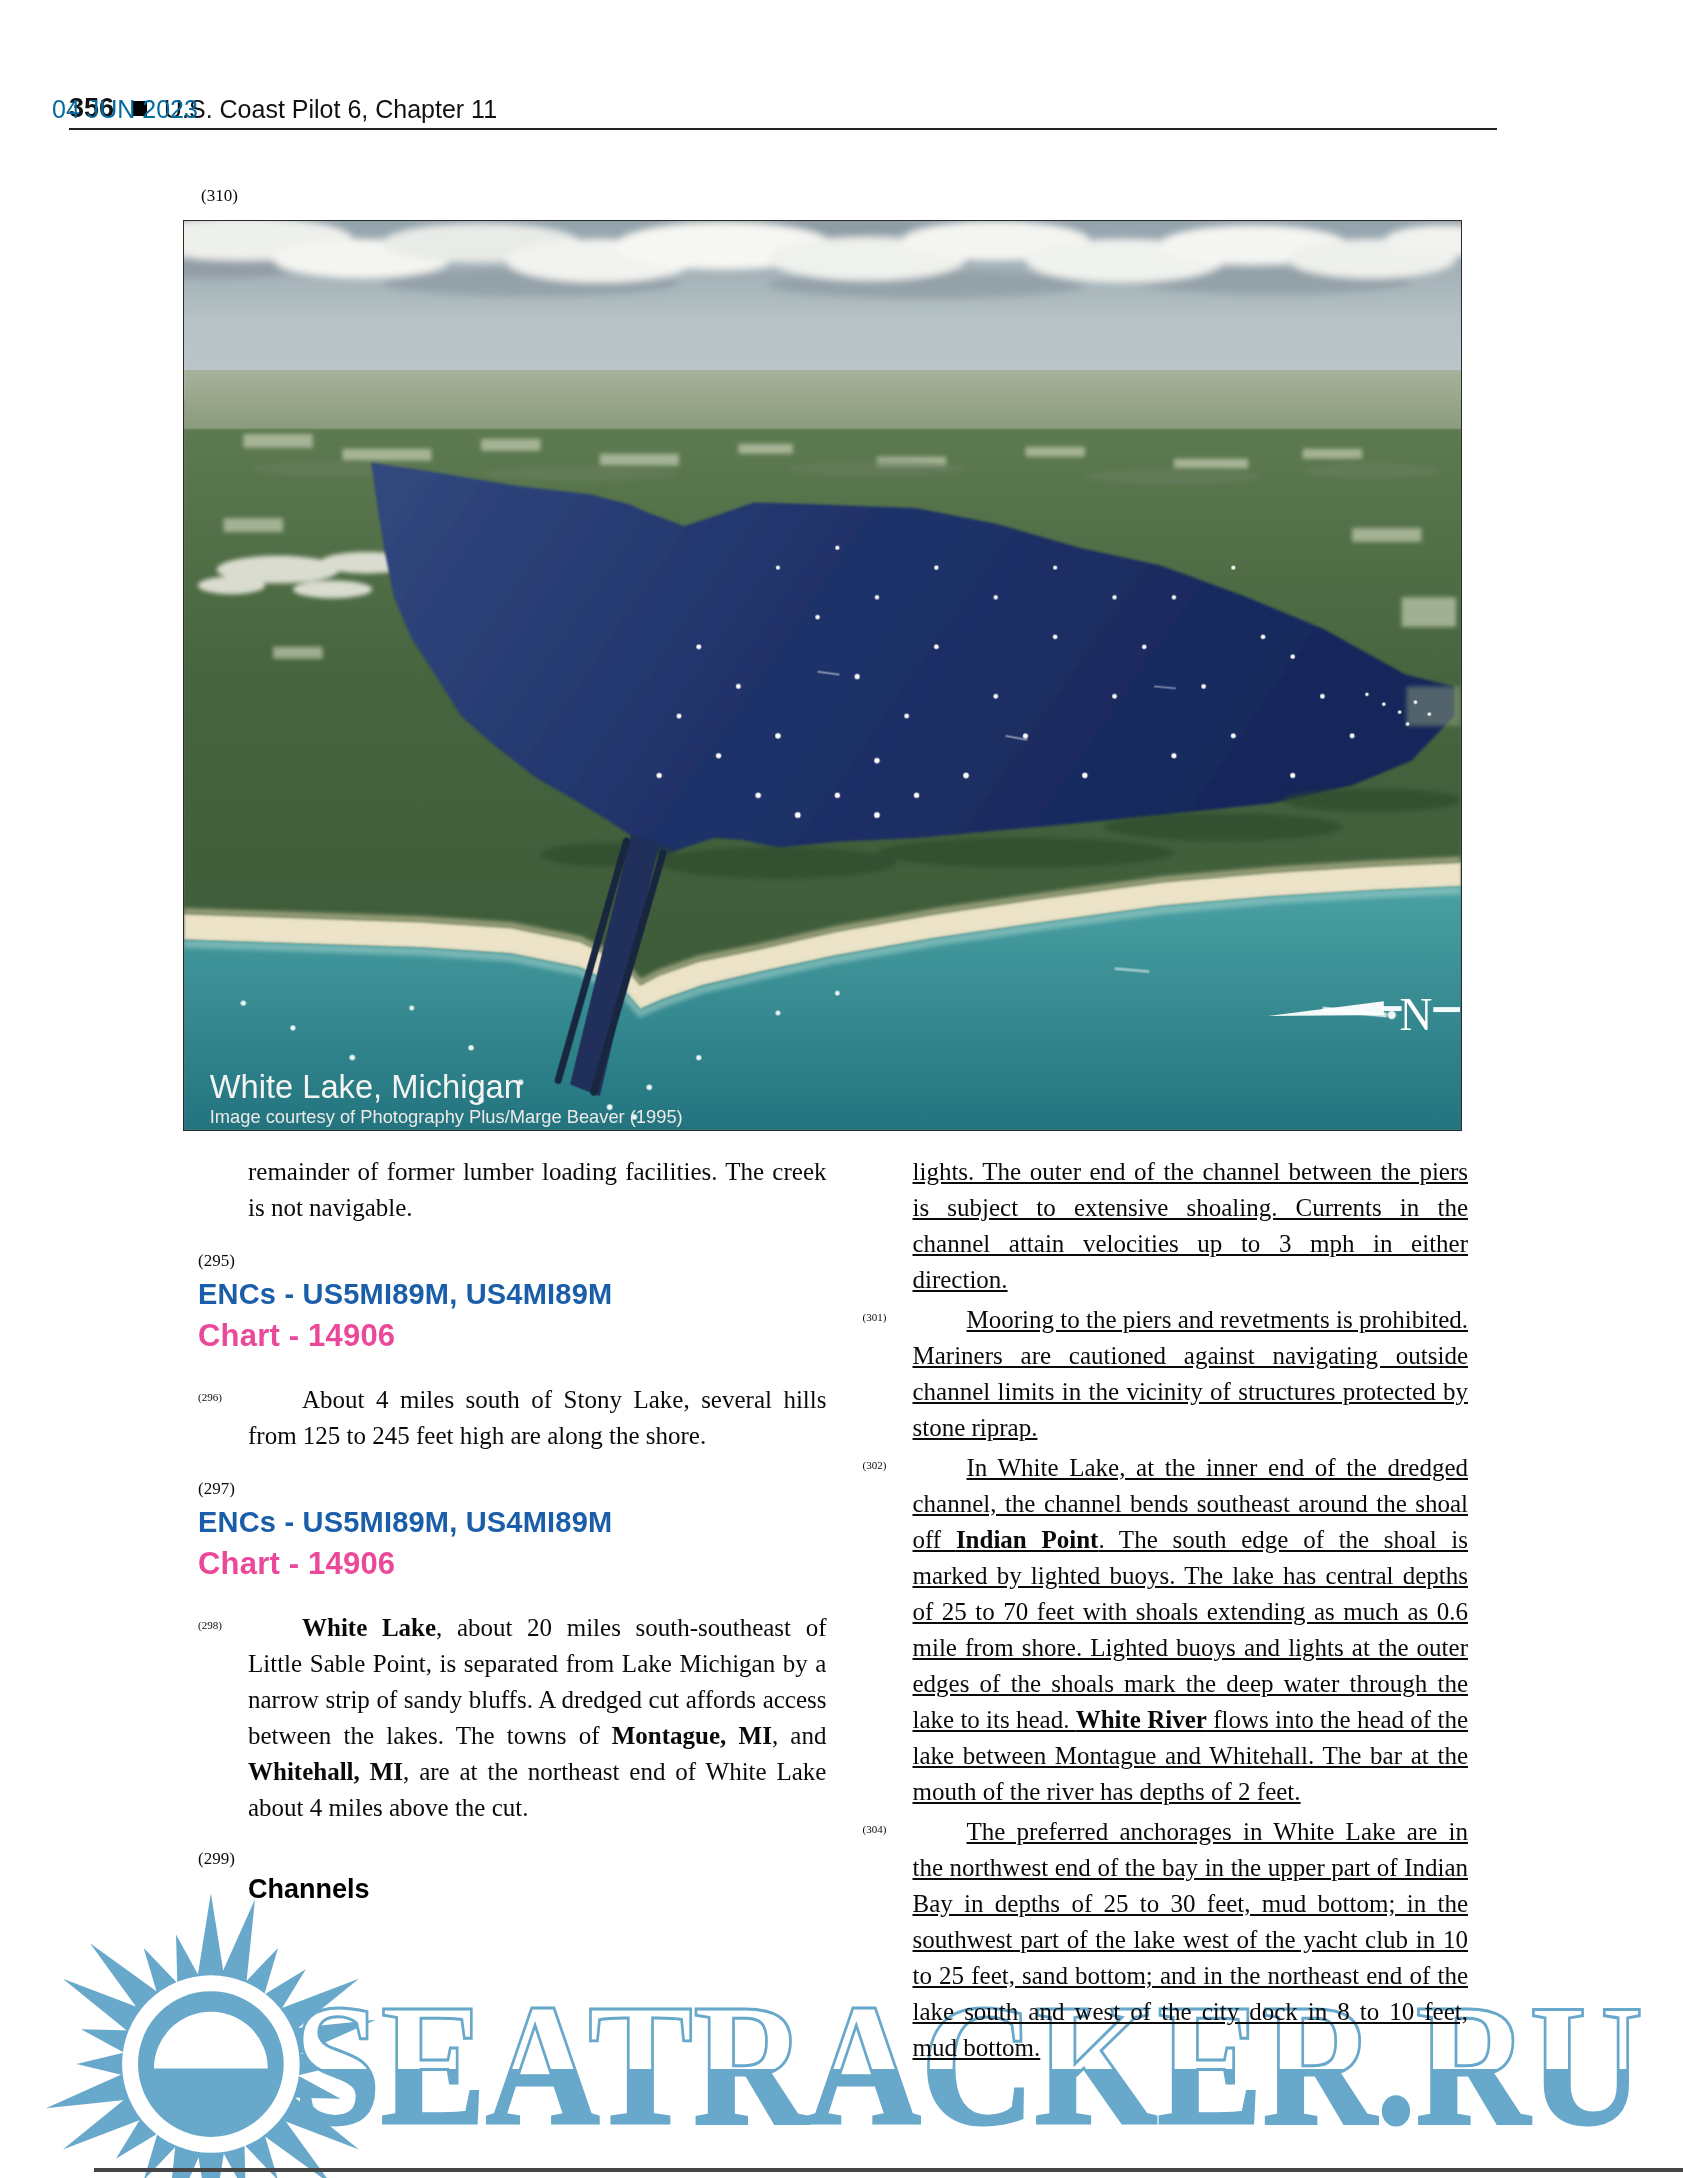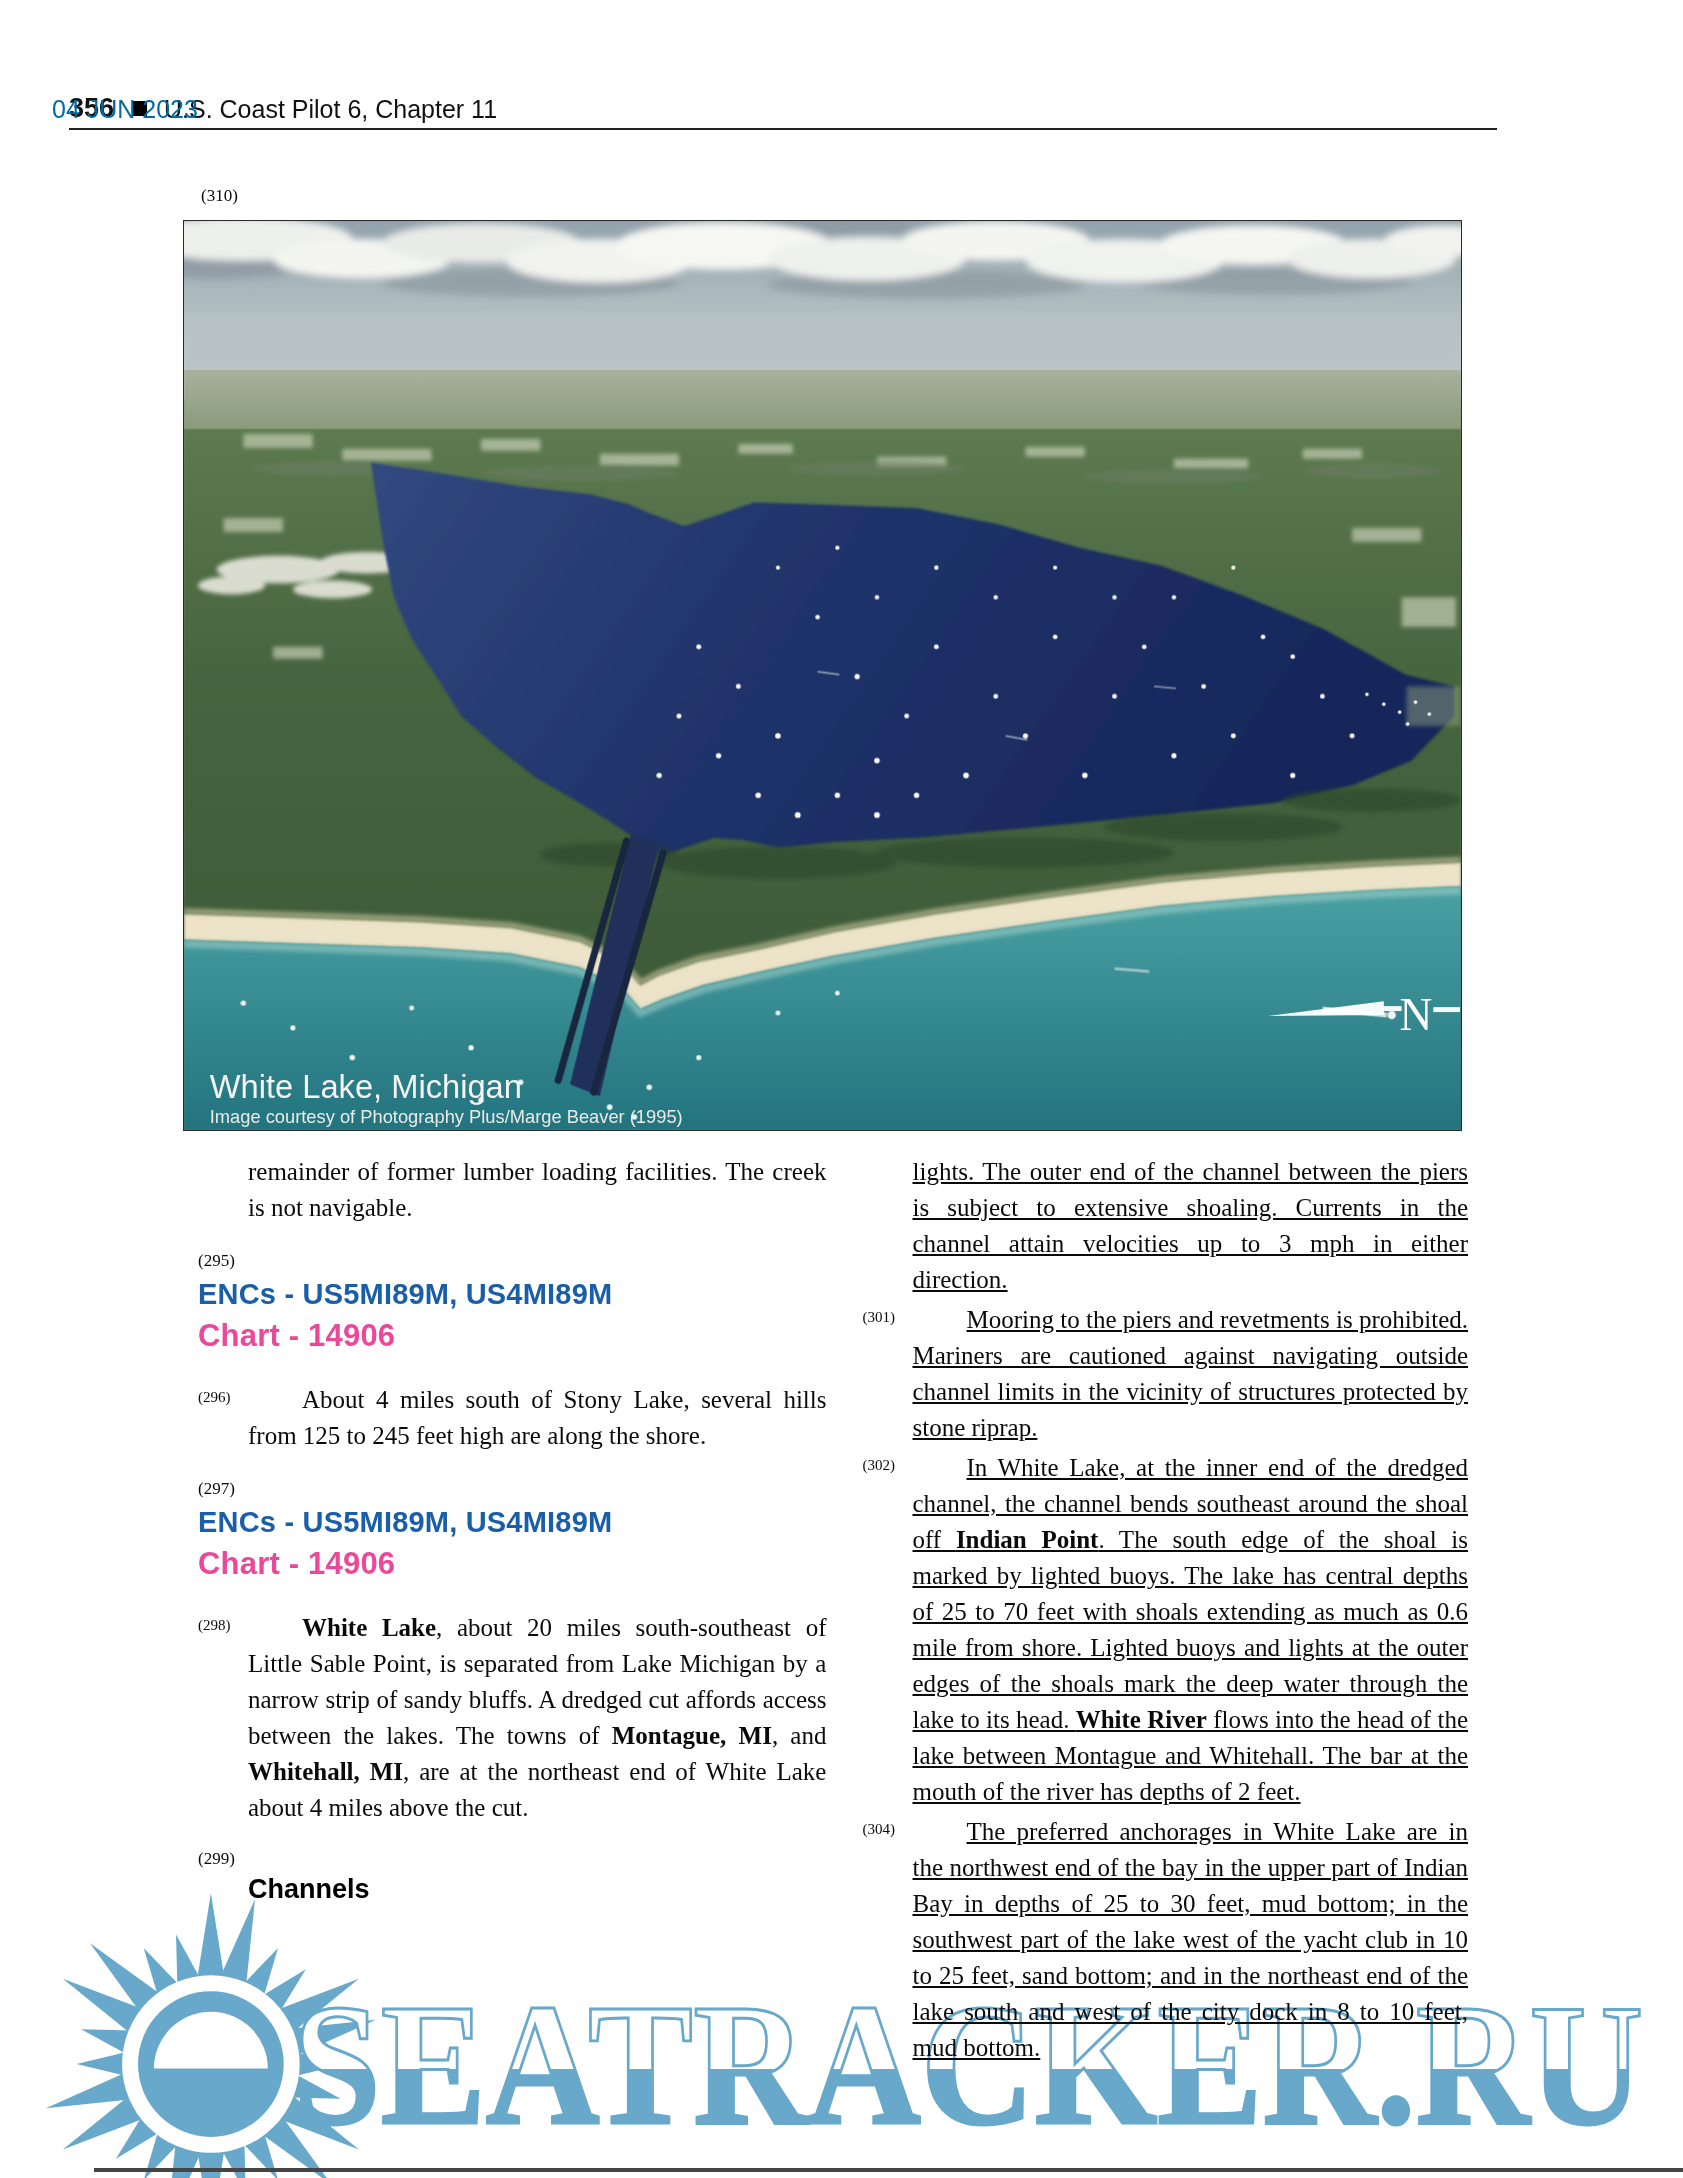--- a/index.html
+++ b/index.html
@@ -21,21 +21,21 @@
 
   
   .cols{position:absolute;left:198px;top:1154px;width:1270px;display:flex;gap:36px;z-index:2;justify-content:flex-end;}
   .col{position:relative;}
   .col-left{width:629px;}
   .col-right{width:606px;text-decoration:underline;}
   .body{font-size:25px;line-height:36px;text-align:justify;margin:0;}
   .cont{margin-left:50px;}
   .blk{position:relative;margin-top:18px;}
   .blk.flow{margin-top:4px;}
-  .pnum{position:absolute;left:0;top:5px;font-size:15px;line-height:20px;}
+  .pnum{position:absolute;left:0;top:5px;font-size:11px;line-height:20px;}
   .pnum-line{font-size:17px;line-height:22px;margin-bottom:2px;}
   .blk .body{margin-left:50px;}
   .indent{text-indent:54px;}
   .enc-blk{margin-top:24px;margin-bottom:24px;}
   .enc1{font:bold 29px/40px "Liberation Sans",sans-serif;color:#1a5ea9;letter-spacing:0.2px;}
   .enc2{font:bold 31px/44px "Liberation Sans",sans-serif;color:#ec4899;letter-spacing:0.2px;}
   .head-blk{margin-top:22px;}
   .sec-h{font:bold 27px/34px "Liberation Sans",sans-serif;color:#000;margin-left:50px;}
 
   

